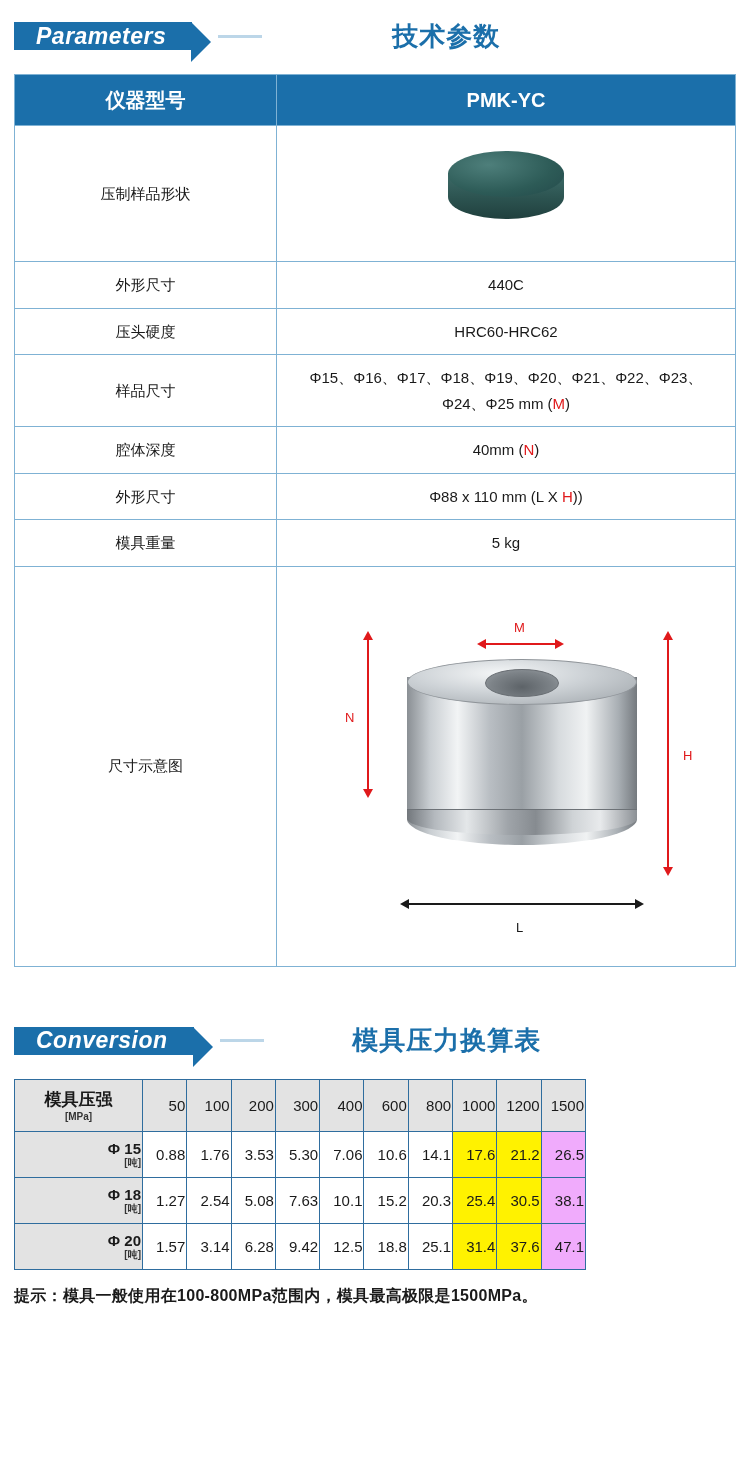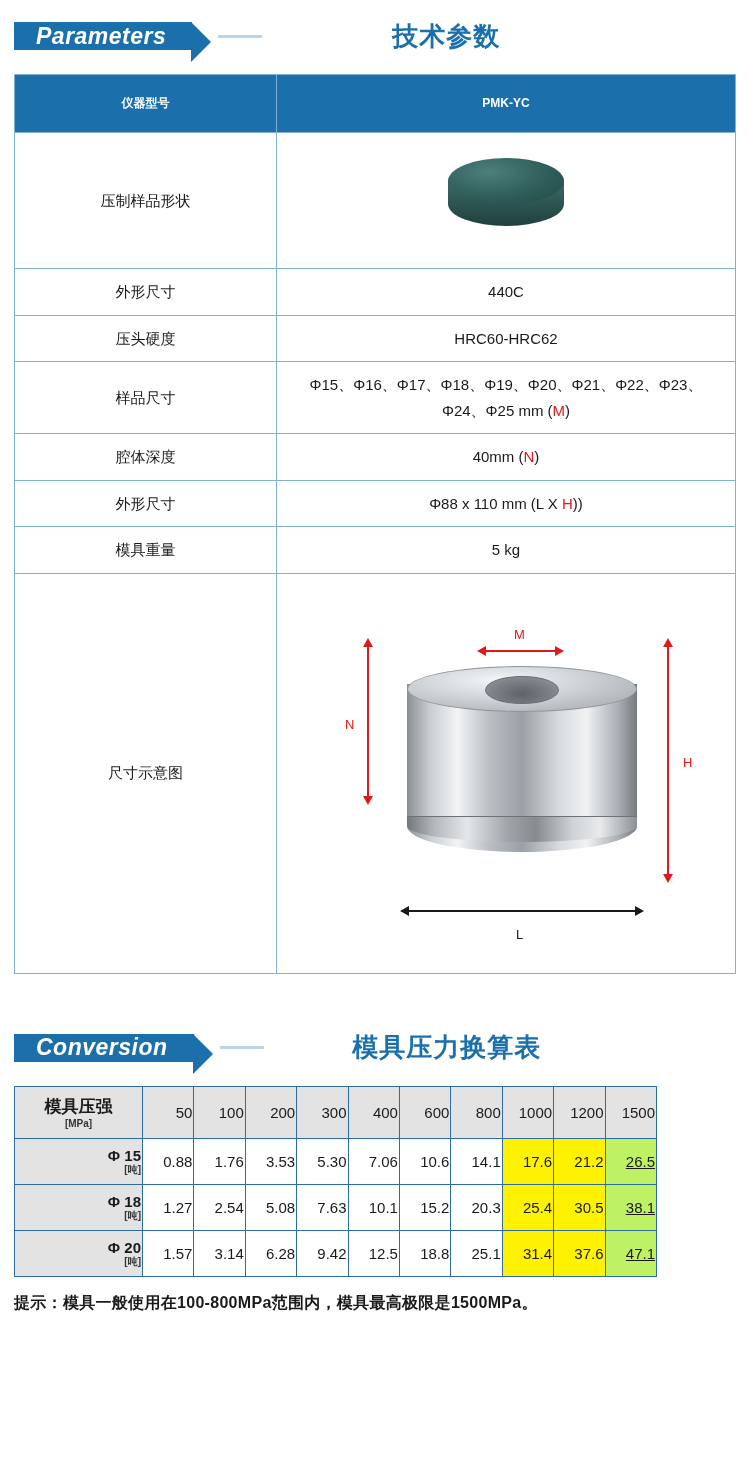--- a/index.html
+++ b/index.html
@@ -72,23 +72,23 @@
     text-align: center;
     vertical-align: middle;
     font-size: 15px;
     color: #1a1a1a;
     padding: 10px 10px;
     line-height: 1.7;
   }
   .param-table .head td {
     background: #1b6faa;
     color: #ffffff;
-    font-size: 12px;
-    font-weight: bold;
-    height: 58px;
+    font-size: 20px;
+    font-weight: bold;
+    height: 50px;
     padding: 8px;
   }
   .col-label { width: 262px; }
   .red { color: #e0191b; }
 
   .sample-cell { height: 136px; }
 
   
   .puck {
     width: 116px; height: 86px;
@@ -158,21 +158,21 @@
   .tip-up    { border-left: 5px solid transparent; border-right: 5px solid transparent; border-bottom: 9px solid #e0191b; }
   .tip-down  { border-left: 5px solid transparent; border-right: 5px solid transparent; border-top: 9px solid #e0191b; }
   .black { color: #1a1a1a; }
   .blackline { background: #1a1a1a; }
   .tipb-left  { border-top: 5px solid transparent; border-bottom: 5px solid transparent; border-right: 9px solid #1a1a1a; }
   .tipb-right { border-top: 5px solid transparent; border-bottom: 5px solid transparent; border-left: 9px solid #1a1a1a; }
 
   
   .conv-wrap { margin-top: 46px; }
   .conv-table {
-    width: 643px;
+    width: 572px;
     margin: 0 14px;
     border-collapse: collapse;
     border: 1px solid #2f6d9e;
     table-layout: fixed;
   }
   .conv-table td {
     border: 1px solid #2f6d9e;
     text-align: right;
     vertical-align: middle;
     font-size: 15px;
@@ -188,21 +188,21 @@
   }
   .conv-table .hdr td.press-head {
     color: #1a1a1a;
     font-size: 17px;
     text-align: center;
   }
   .conv-table .hdr td.num { color: #1a1a1a; font-size: 15px; font-weight: normal; }
   .unit { font-size: 10px; color: #333; display: block; line-height: 1.2; }
   .rowlabel { background: #e3e3e3; color: #c1121c; font-weight: bold; font-size: 16px; }
   .cell-y { background: #fff200; }
-  .cell-r { background: #bef264; color: #ffffff; text-decoration: underline; }
+  .cell-r { background: #f0abfc; color: #ffffff; }
   .note {
     margin: 16px 14px 18px 14px;
     font-size: 16px;
     font-weight: bold;
     color: #1a1a1a;
     letter-spacing: 0.3px;
   }
 </style>
 </head>
 <body>

